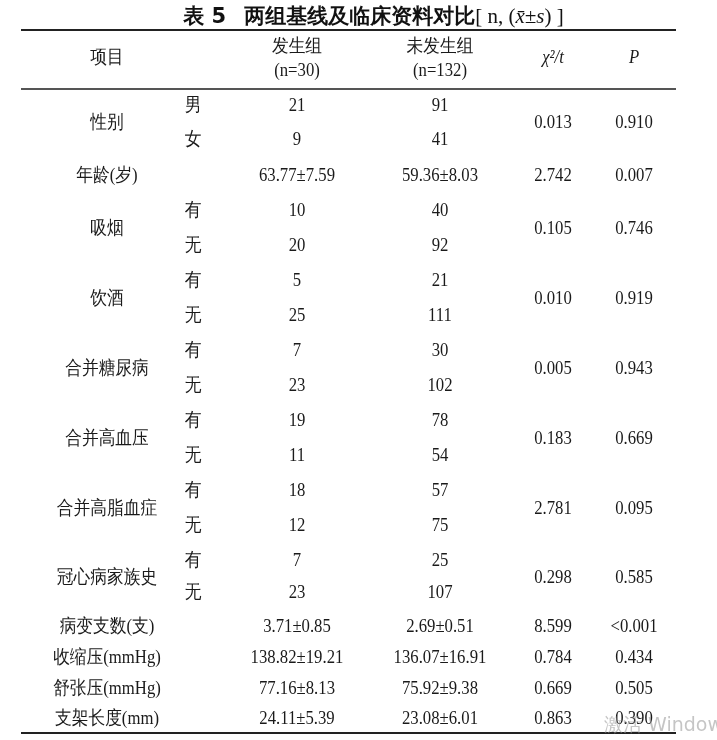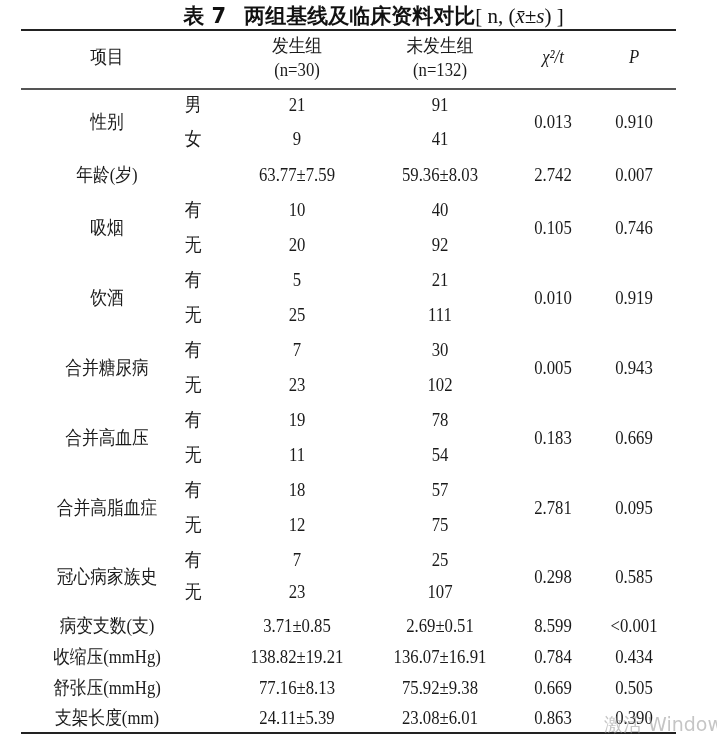--- a/index.html
+++ b/index.html
@@ -66,21 +66,21 @@
       font-family: "DejaVu Sans", "Liberation Sans", sans-serif;
       font-size: 19px;
       color: rgba(150,150,150,0.55);
       white-space: nowrap;
     }
   </style>
 </head>
 <body>
 
 <div class="title">
-  <span class="num">表 7</span><span>两组基线及临床资料对比</span><span class="unit">[ n, (</span><span class="unit ital">x̄±s</span><span class="unit">) ]</span>
+  <span class="num">表 5</span><span>两组基线及临床资料对比</span><span class="unit">[ n, (</span><span class="unit ital">x̄±s</span><span class="unit">) ]</span>
 </div>
 
 <div class="rule top"></div>
 <div class="rule mid"></div>
 <div class="rule bottom"></div>
 
 <div class="cell hdr c-item" style="top:46px;">项目</div>
 <div class="cell hdr c-g1" style="top:35px;">发生组</div>
 <div class="cell hdr c-g1" style="top:59px;">(n=30)</div>
 <div class="cell hdr c-g2" style="top:35px;">未发生组</div>

